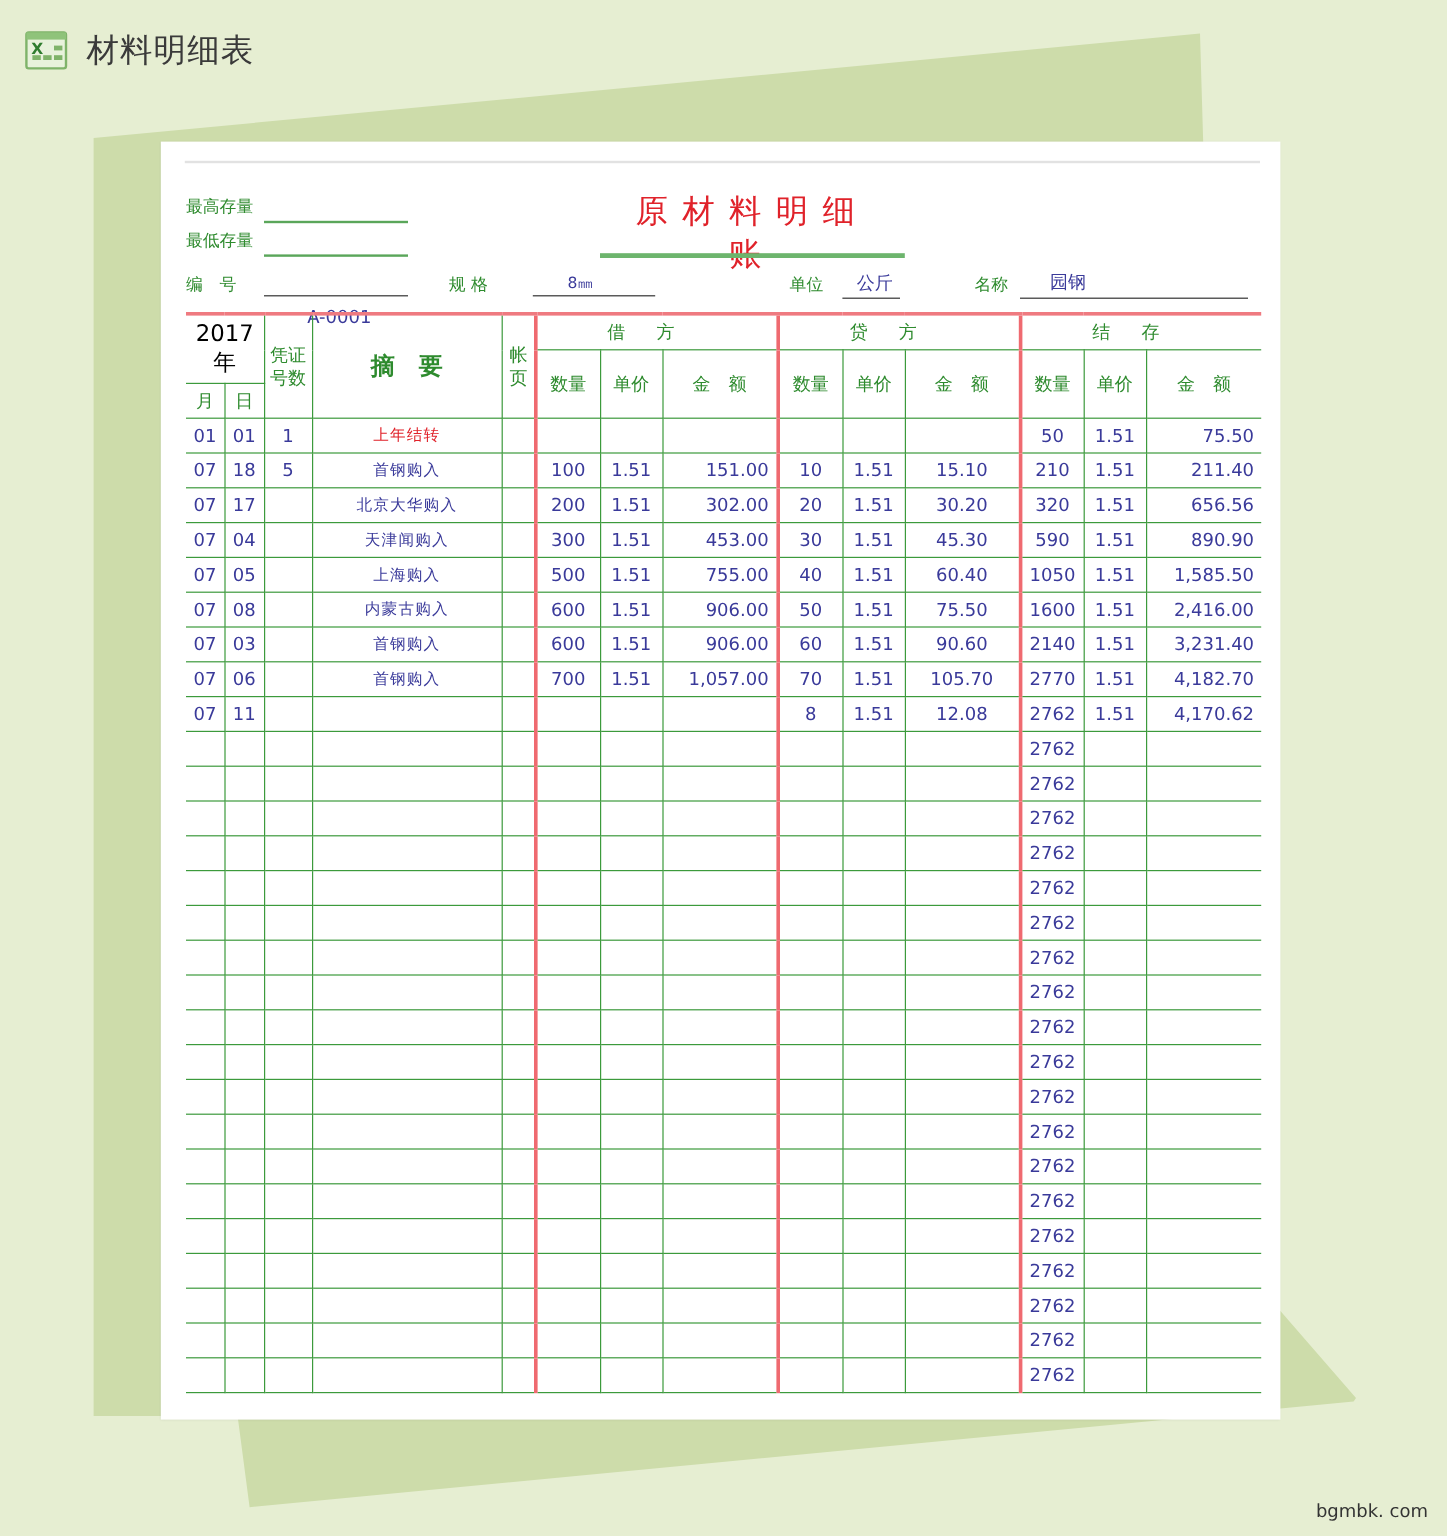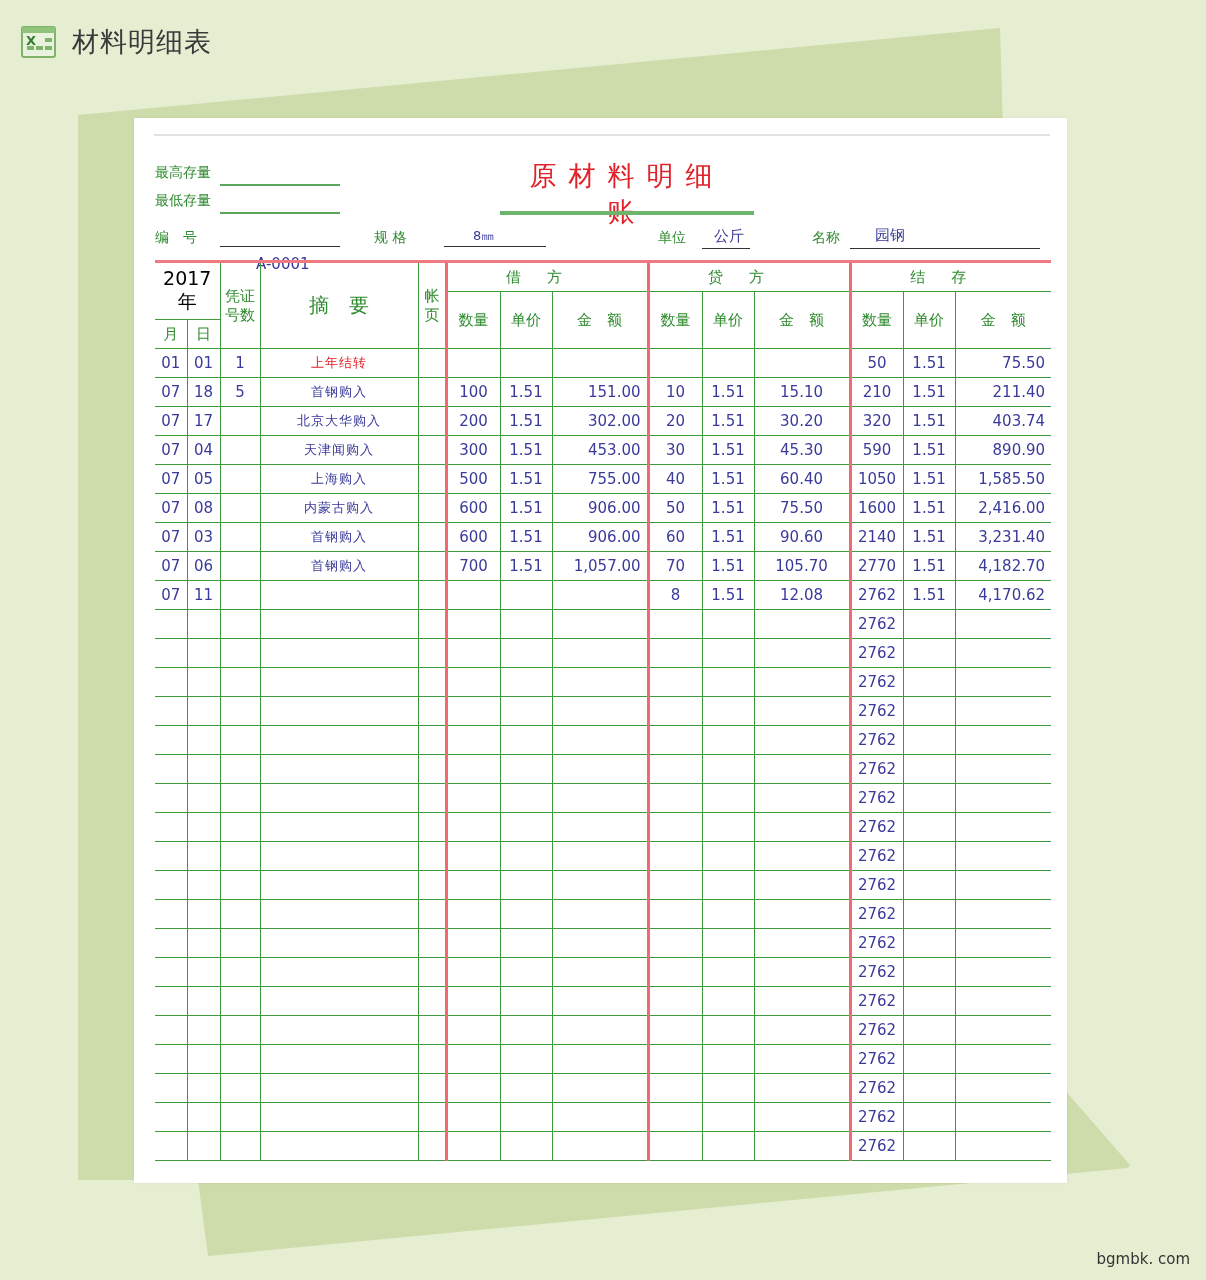--- a/index.html
+++ b/index.html
@@ -105,21 +105,21 @@
           <col style="width:52px">
           <col style="width:96px">
         <col style="width:53px">
           <col style="width:52px">
           <col style="width:96px">
       </colgroup>
       <tbody>
           <tr class="toprule">
         <td class="hd outer-l" colspan="2" rowspan="2" style="height:56px;color:#000000;font-size:19px;">2017年</td>
         <td class="hd hd-sm" rowspan="3" style="letter-spacing:0;font-family:Liberation Serif, serif;">凭证号数</td>
-        <td class="hd" rowspan="3" style="font-size:20px;font-weight:normal;">摘　要</td>
+        <td class="hd" rowspan="3" style="font-size:20px;font-weight:bold;">摘　要</td>
         <td class="hd hd-sm" rowspan="3" style="word-break:break-all;padding:0 6px;">帐页</td>
         <td class="hd hd-big red-l" colspan="3">借方</td>
         <td class="hd hd-big red-l" colspan="3">贷方</td>
         <td class="hd hd-big red-l outer-r" colspan="3">结存</td>
       </tr>
       <tr>
         <td class="hd hd-sm red-l" rowspan="2" style="height:56px">数量</td>
         <td class="hd hd-sm" rowspan="2">单价</td>
         <td class="hd hd-sm" rowspan="2">金　额</td>
         <td class="hd hd-sm red-l" rowspan="2">数量</td>
@@ -174,21 +174,21 @@
             <td class="summary-text">北京大华购入</td>
             <td></td>
             <td class="red-l">200</td>
             <td>1.51</td>
             <td class="num-r">302.00</td>
             <td class="red-l">20</td>
             <td>1.51</td>
             <td>30.20</td>
             <td class="red-l">320</td>
             <td>1.51</td>
-            <td class="num-r outer-r">403.74</td>
+            <td class="num-r outer-r">656.56</td>
           </tr>
           <tr class="body">
             <td class="outer-l">07</td>
             <td>04</td>
             <td></td>
             <td class="summary-text">天津闻购入</td>
             <td></td>
             <td class="red-l">300</td>
             <td>1.51</td>
             <td class="num-r">453.00</td>

